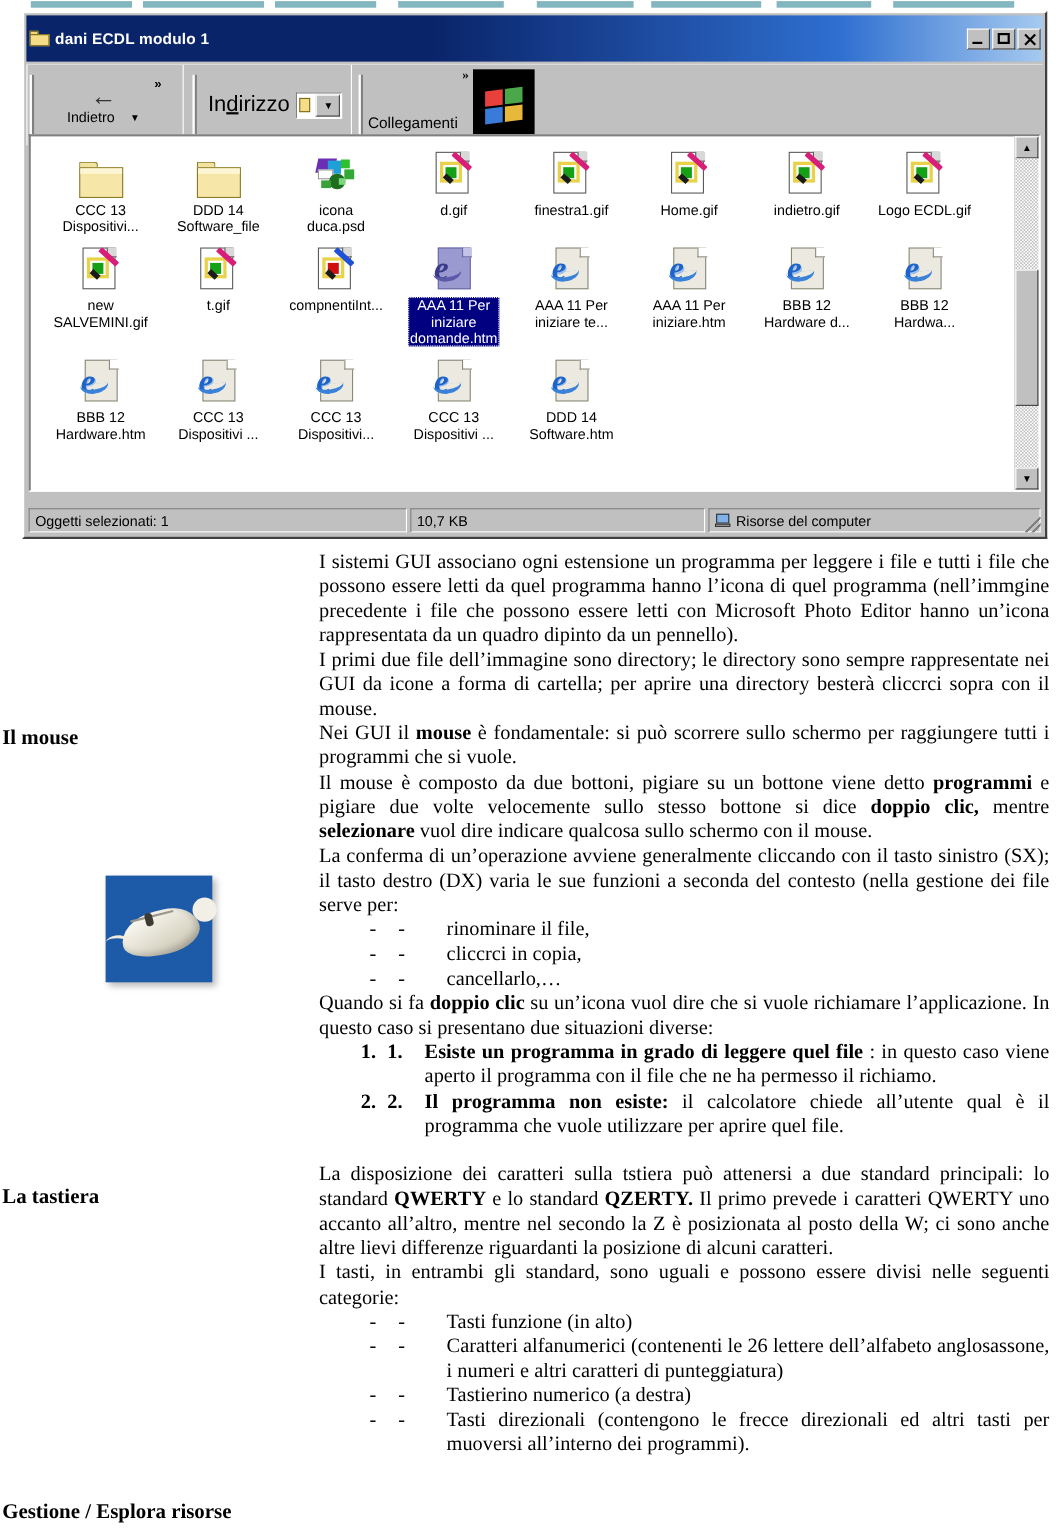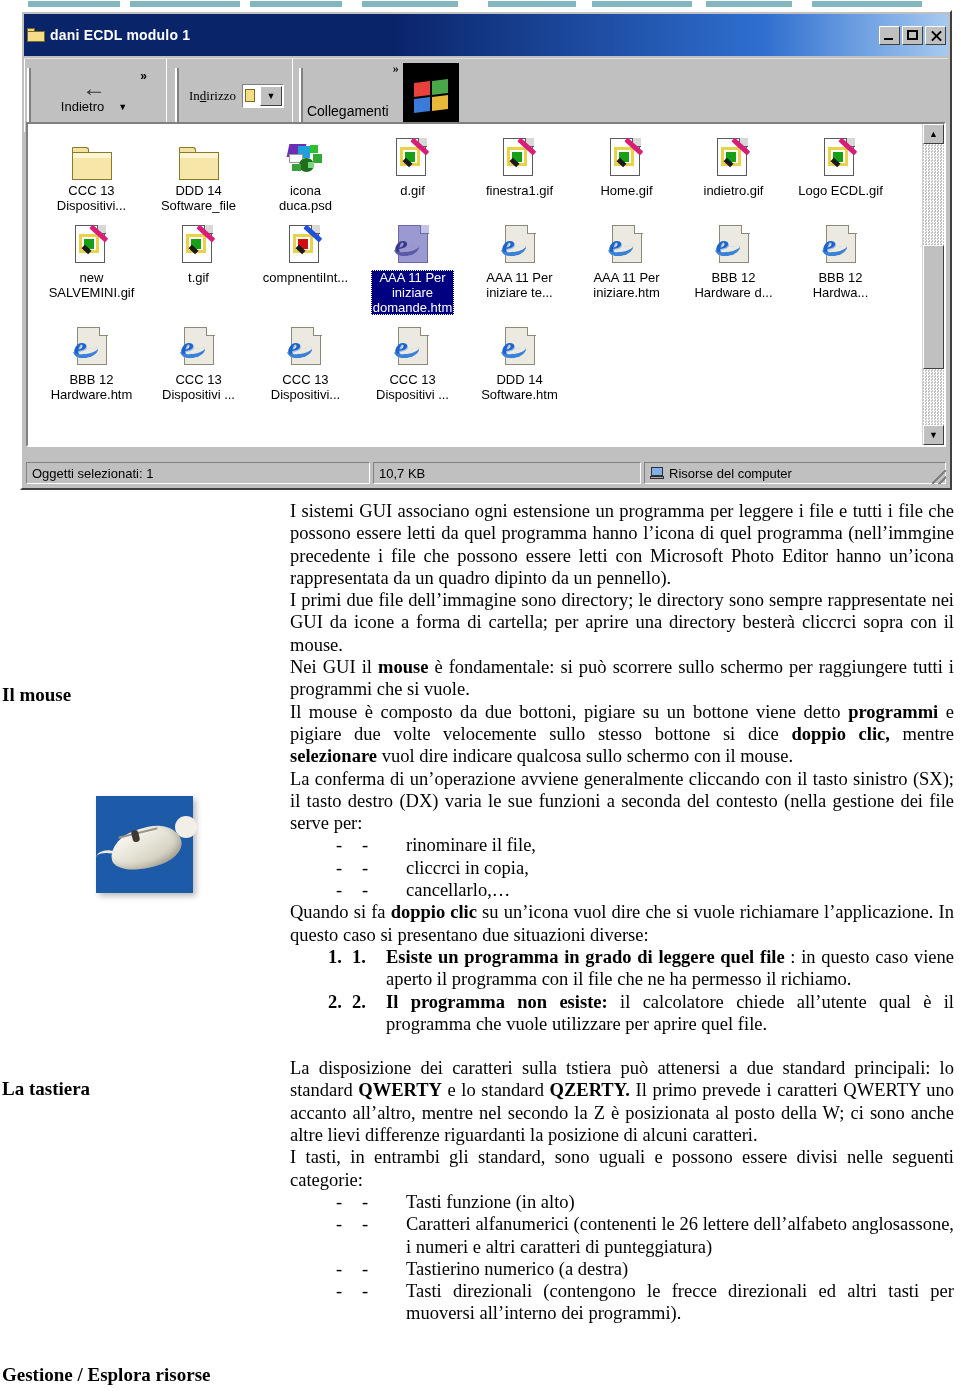--- a/index.html
+++ b/index.html
@@ -93,21 +93,21 @@
   .chev { position:absolute; right:6px; top:4px; font-size:12px; font-weight:bold; }
 
   .menubar {
     display:flex; align-items:center; gap:20px; padding-left:16px;
     font-family:"Liberation Sans", sans-serif; font-size:14px; color:#000;
     height:100%;
   }
   .menubar span u { text-decoration: underline; }
 
   .addr-band { display:flex; align-items:center; gap:6px; padding:0 8px; }
-  .addr-label { font-family:Liberation Serif, serif; font-size:13px; }
+  .addr-label { font-family:Liberation Sans, sans-serif; font-size:20px; }
   .addr-combo {
     width:42px; height:24px; background:#ffffff;
     border-top:1px solid #808080; border-left:1px solid #808080;
     border-right:1px solid #ffffff; border-bottom:1px solid #ffffff;
     display:flex; align-items:center; padding-left:2px;
   }
   .addr-ico {
     width:10px; height:13px; background:#f5dd88; border:1px solid #7a6a20; margin-right:2px;
   }
   .addr-drop {
@@ -265,21 +265,21 @@
   }
 
   
   #doc {
     position:absolute; left:0; top:500px; width:960px; height:891px;
   }
   .margin-head {
     position:absolute; left:0; font-family:"Liberation Serif", serif;
     font-size:19px; font-weight:bold; color:#000;
   }
-  #mouse-head { top:184px; left:2px; }
+  #mouse-head { top:160px; left:2px; }
   #tast-head  { top:578px; left:2px; }
   #gest-head  { top:864px; left:2px; }
 
   .fig { position:absolute; }
   #mouse-fig { left:88px; top:290px; width:115px; height:108px; }
   #mouse-fig .plate {
     position:absolute; left:8px; top:6px; width:97px; height:97px;
     background:#1d5aa8; box-shadow:3px 3px 6px rgba(0,0,0,.28);
   }
   #mouse-fig .body {

